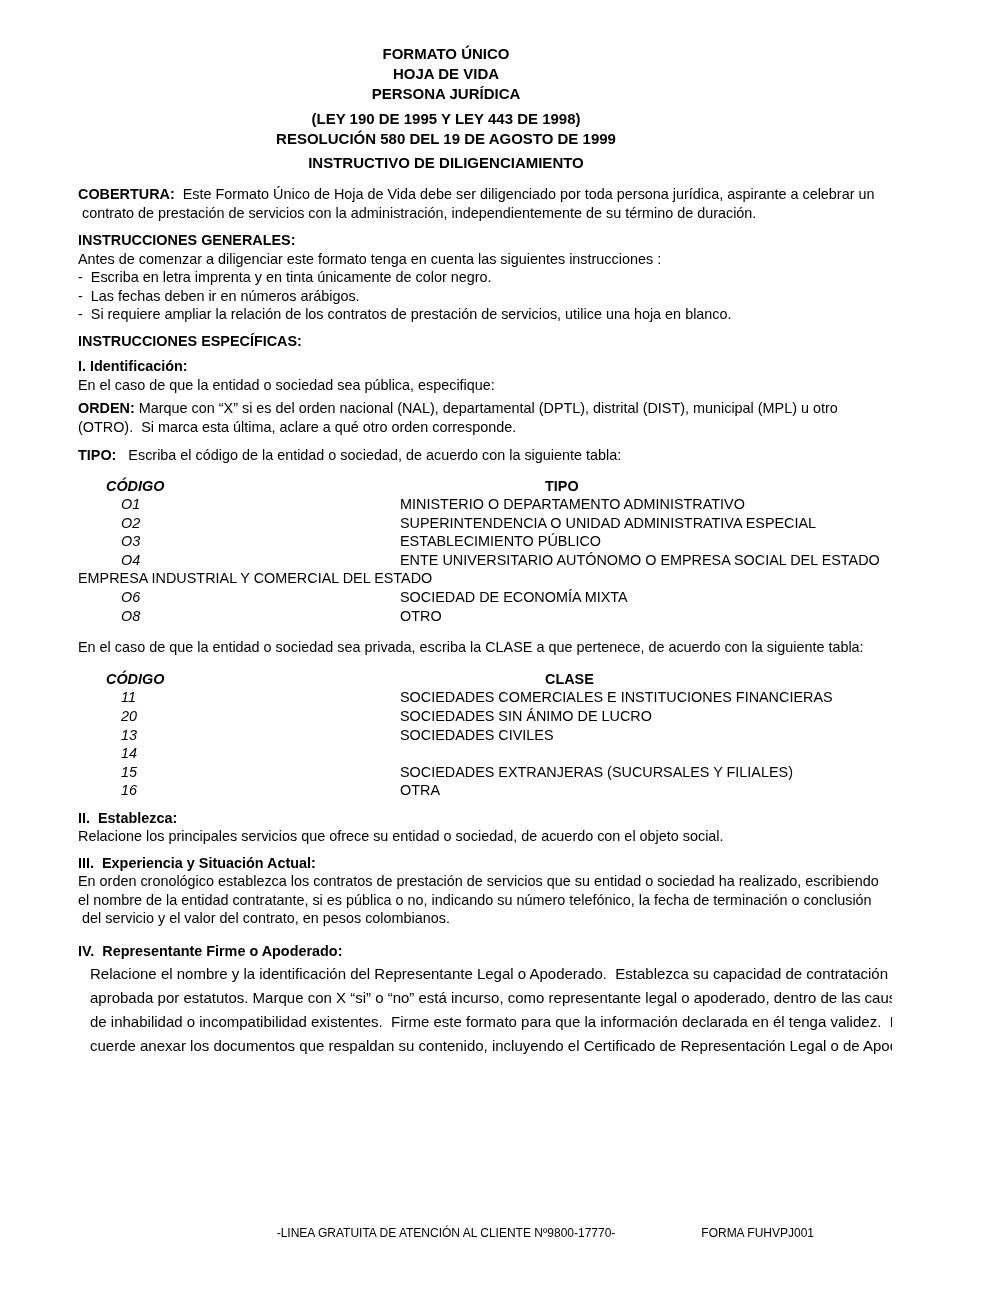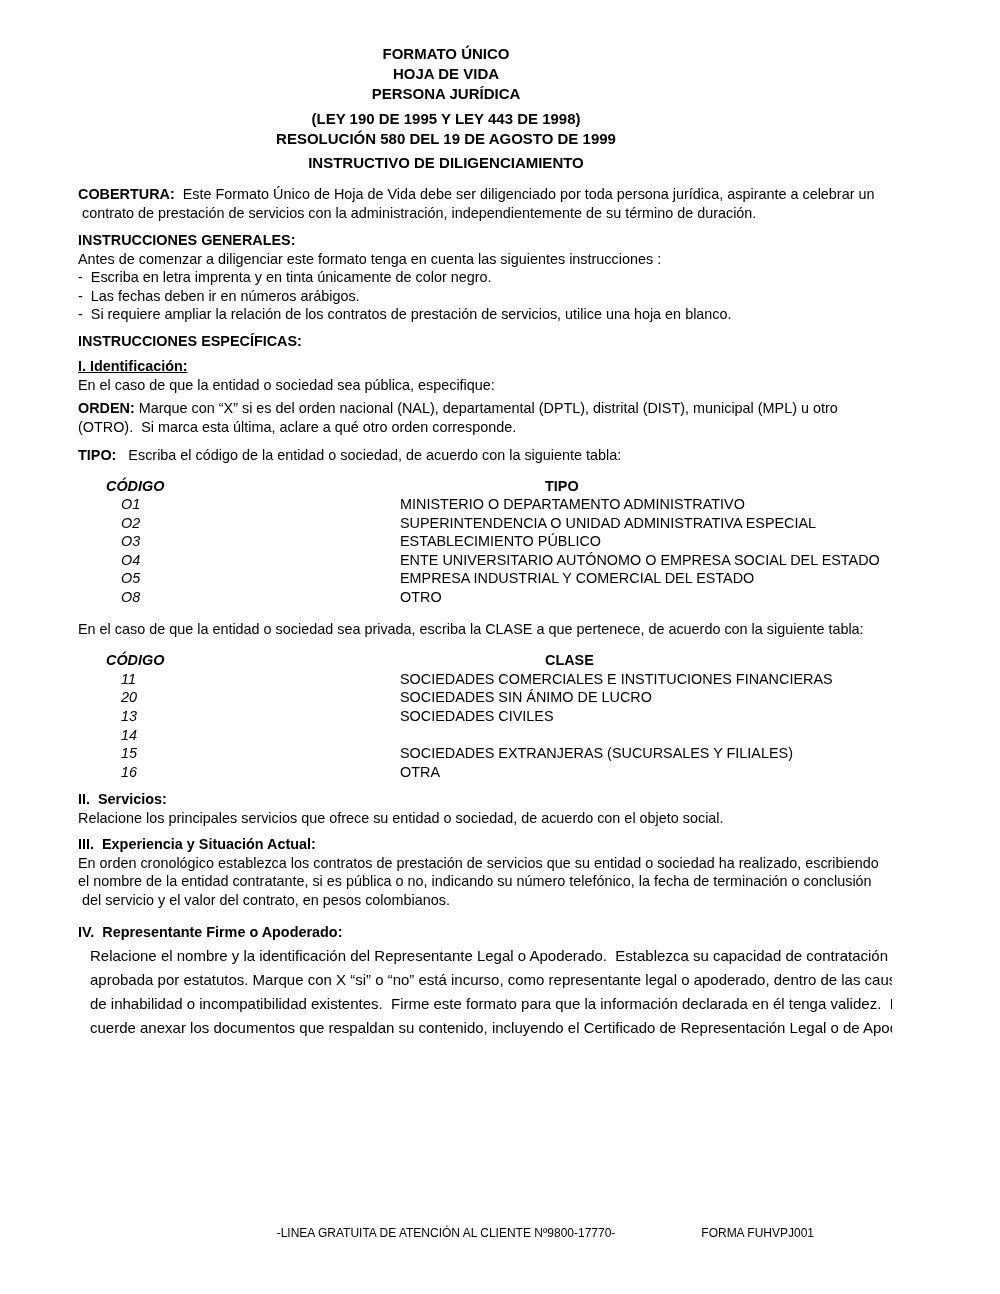--- a/index.html
+++ b/index.html
@@ -23,21 +23,21 @@
   .law-block { margin-top:5px; }
   .subtitle-line { margin-top:4px; }
   .content { padding:0 70px 0 78px; }
   .para { margin:0; white-space:pre; }
   .h { margin:0; font-weight:bold; white-space:pre; }
   .lbl { font-weight:bold; }
   
   .mt-cob   { margin-top:12px; }
   .mt-gen   { margin-top:9px; }
   .mt-esp   { margin-top:8px; }
-  .mt-ident { margin-top:7px;text-decoration:underline; }
+  .mt-ident { margin-top:7px; }
   .mt-orden { margin-top:5px; }
   .mt-tipo  { margin-top:10px; }
   .mt-tbl1  { margin-top:12px; }
   .mt-cls   { margin-top:13px; }
   .mt-tbl2  { margin-top:13px; }
   .mt-serv  { margin-top:9px; }
   .mt-exp   { margin-top:8px; }
   .mt-rep   { margin-top:14px; }
   
   .table { line-height:18.6px; }
@@ -105,22 +105,25 @@
         </div>
       <div class="trow">
           <div class="tc-code">O3</div>
           <div class="tc-val">ESTABLECIMIENTO PÚBLICO</div>
         </div>
       <div class="trow">
           <div class="tc-code">O4</div>
           <div class="tc-val">ENTE UNIVERSITARIO AUTÓNOMO O EMPRESA SOCIAL DEL ESTADO</div>
         </div>
       <div class="trow">
-          <div class="tc-code">O5</div>
           <div class="tc-val">EMPRESA INDUSTRIAL Y COMERCIAL DEL ESTADO</div>
+        </div>
+      <div class="trow">
+          <div class="tc-code">O6</div>
+          <div class="tc-val">SOCIEDAD DE ECONOMÍA MIXTA</div>
         </div>
       <div class="trow">
           <div class="tc-code">O8</div>
           <div class="tc-val">OTRO</div>
         </div>
     </div>
 
     <div class="para mt-cls">En el caso de que la entidad o sociedad sea privada, escriba la CLASE a que pertenece, de acuerdo con la siguiente tabla:</div>
 
     <div class="table mt-tbl2">
@@ -146,21 +149,21 @@
       <div class="trow">
           <div class="tc-code">15</div>
           <div class="tc-val">SOCIEDADES EXTRANJERAS (SUCURSALES Y FILIALES)</div>
         </div>
       <div class="trow">
           <div class="tc-code">16</div>
           <div class="tc-val">OTRA</div>
         </div>
     </div>
 
-    <p class="h mt-serv">II.  Servicios:</p>
+    <p class="h mt-serv">II.  Establezca:</p>
     <div class="para">Relacione los principales servicios que ofrece su entidad o sociedad, de acuerdo con el objeto social.</div>
 
     <p class="h mt-exp">III.  Experiencia y Situación Actual:</p>
     <div class="para">En orden cronológico establezca los contratos de prestación de servicios que su entidad o sociedad ha realizado, escribiendo
 el nombre de la entidad contratante, si es pública o no, indicando su número telefónico, la fecha de terminación o conclusión
  del servicio y el valor del contrato, en pesos colombianos.</div>
 
     <p class="h mt-rep">IV.  Representante Firme o Apoderado:</p>
     <div class="rep-text">Relacione el nombre y la identificación del Representante Legal o Apoderado.  Establezca su capacidad de contratación
 aprobada por estatutos. Marque con X “si” o “no” está incurso, como representante legal o apoderado, dentro de las causales

